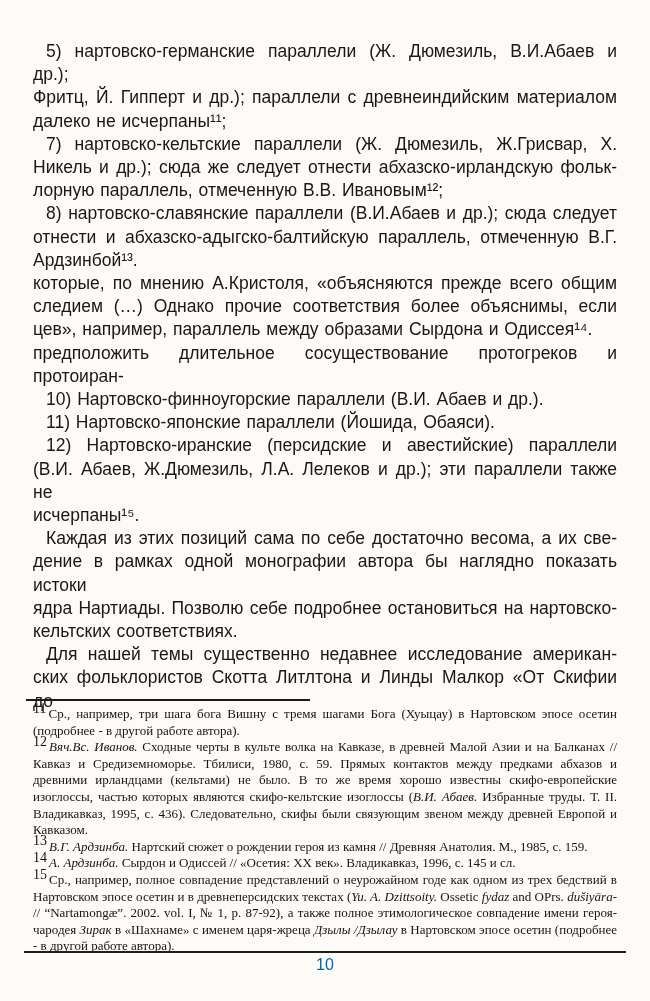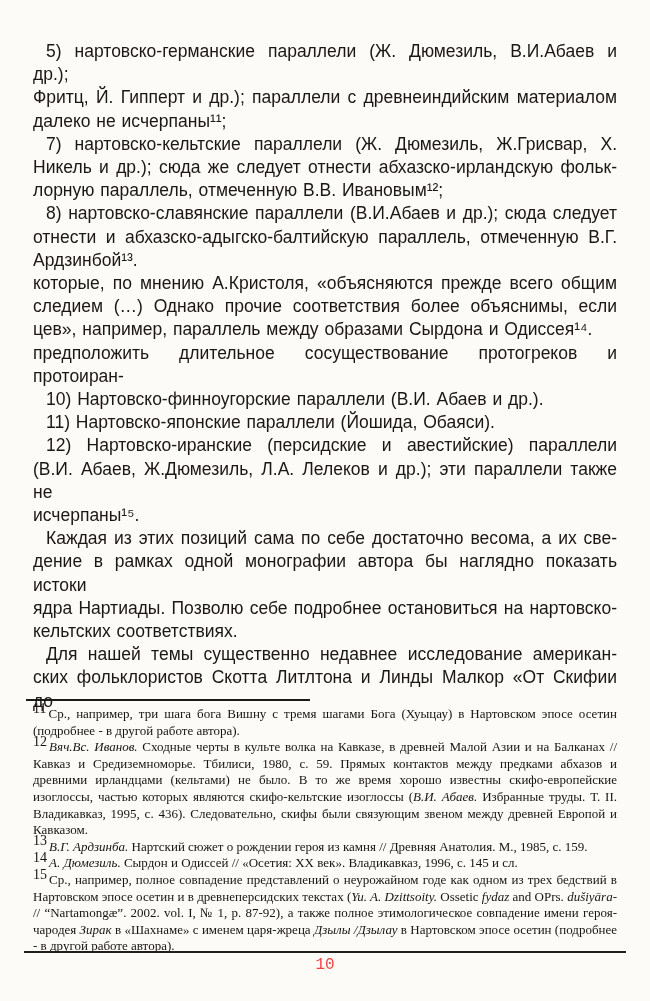--- a/index.html
+++ b/index.html
@@ -61,23 +61,23 @@
     width: 602px;
     height: 2px;
     background: #211e1b;
   }
   .page-number {
     position: absolute;
     left: 0;
     top: 956px;
     width: 650px;
     text-align: center;
-    font-family: Liberation Mono, monospace;
+    font-family: Liberation Sans, sans-serif;
     font-size: 16px;
-    color: #ef4444;
+    color: #0369a1;
   }
 </style>
 </head>
 <body>
 
 <div class="page">
   <div class="body-text" id="body-text">
       <div class="line first">5) нартовско-германские параллели (Ж. Дюмезиль, В.И.Абаев и</div>
       <div class="line last">др.);</div>
       <div class="line">Фритц, Й. Гипперт и др.); параллели с древнеиндийским материалом</div>
@@ -102,18 +102,18 @@
       <div class="line">ядра Нартиады. Позволю себе подробнее остановиться на нартовско-</div>
       <div class="line last">кельтских соответствиях.</div>
       <div class="line first">Для нашей темы существенно недавнее исследование американ-</div>
       <div class="line">ских фольклористов Скотта Литлтона и Линды Малкор «От Скифии до</div>
     </div>
   <div class="fn-sep"></div>
   <div class="footnotes" id="footnotes">
       <div class="footnote"><span class="fn-marker">11</span><span class="rn">Ср., например, три шага бога Вишну с тремя шагами Бога (Хуыцау) в Нартовском эпосе осетин (подробнее - в другой работе автора).</span></div>
       <div class="footnote"><span class="fn-marker">12</span><span class="it">Вяч.Вс. Иванов.</span><span class="rn"> Сходные черты в культе волка на Кавказе, в древней Малой Азии и на Балканах // Кавказ и Средиземноморье. Тбилиси, 1980, с. 59. Прямых контактов между предками абхазов и древними ирландцами (кельтами) не было. В то же время хорошо известны скифо-европейские изоглоссы, частью которых являются скифо-кельтские изоглоссы (</span><span class="it">В.И. Абаев.</span><span class="rn"> Избранные труды. Т. II. Владикавказ, 1995, с. 436). Следовательно, скифы были связующим звеном между древней Европой и Кавказом.</span></div>
       <div class="footnote"><span class="fn-marker">13</span><span class="it">В.Г. Ардзинба.</span><span class="rn"> Нартский сюжет о рождении героя из камня // Древняя Анатолия. М., 1985, с. 159.</span></div>
-      <div class="footnote"><span class="fn-marker">14</span><span class="it">А. Дюмезиль.</span><span class="rn"> Сырдон и Одиссей // «Осетия: XX век». Владикавказ, 1996, с. 145 и сл.</span></div>
+      <div class="footnote"><span class="fn-marker">14</span><span class="it">А. Ардзинба.</span><span class="rn"> Сырдон и Одиссей // «Осетия: XX век». Владикавказ, 1996, с. 145 и сл.</span></div>
       <div class="footnote"><span class="fn-marker">15</span><span class="rn">Ср., например, полное совпадение представлений о неурожайном годе как одном из трех бедствий в Нартовском эпосе осетин и в древнеперсидских текстах (</span><span class="it">Yu. A. Dzittsoity.</span><span class="rn"> Ossetic </span><span class="it">fydaz</span><span class="rn"> and OPrs. </span><span class="it">dušiyāra-</span><span class="rn"> // “Nartamongæ”. 2002. vol. I, № 1, p. 87-92), а также полное этимологическое совпадение имени героя-чародея </span><span class="it">Зирак</span><span class="rn"> в «Шахнаме» с именем царя-жреца </span><span class="it">Дзылы /Дзылау</span><span class="rn"> в Нартовском эпосе осетин (подробнее - в другой работе автора).</span></div>
     </div>
   <div class="bottom-rule"></div>
   <div class="page-number">10</div>
 </div>
 
 </body></html>

